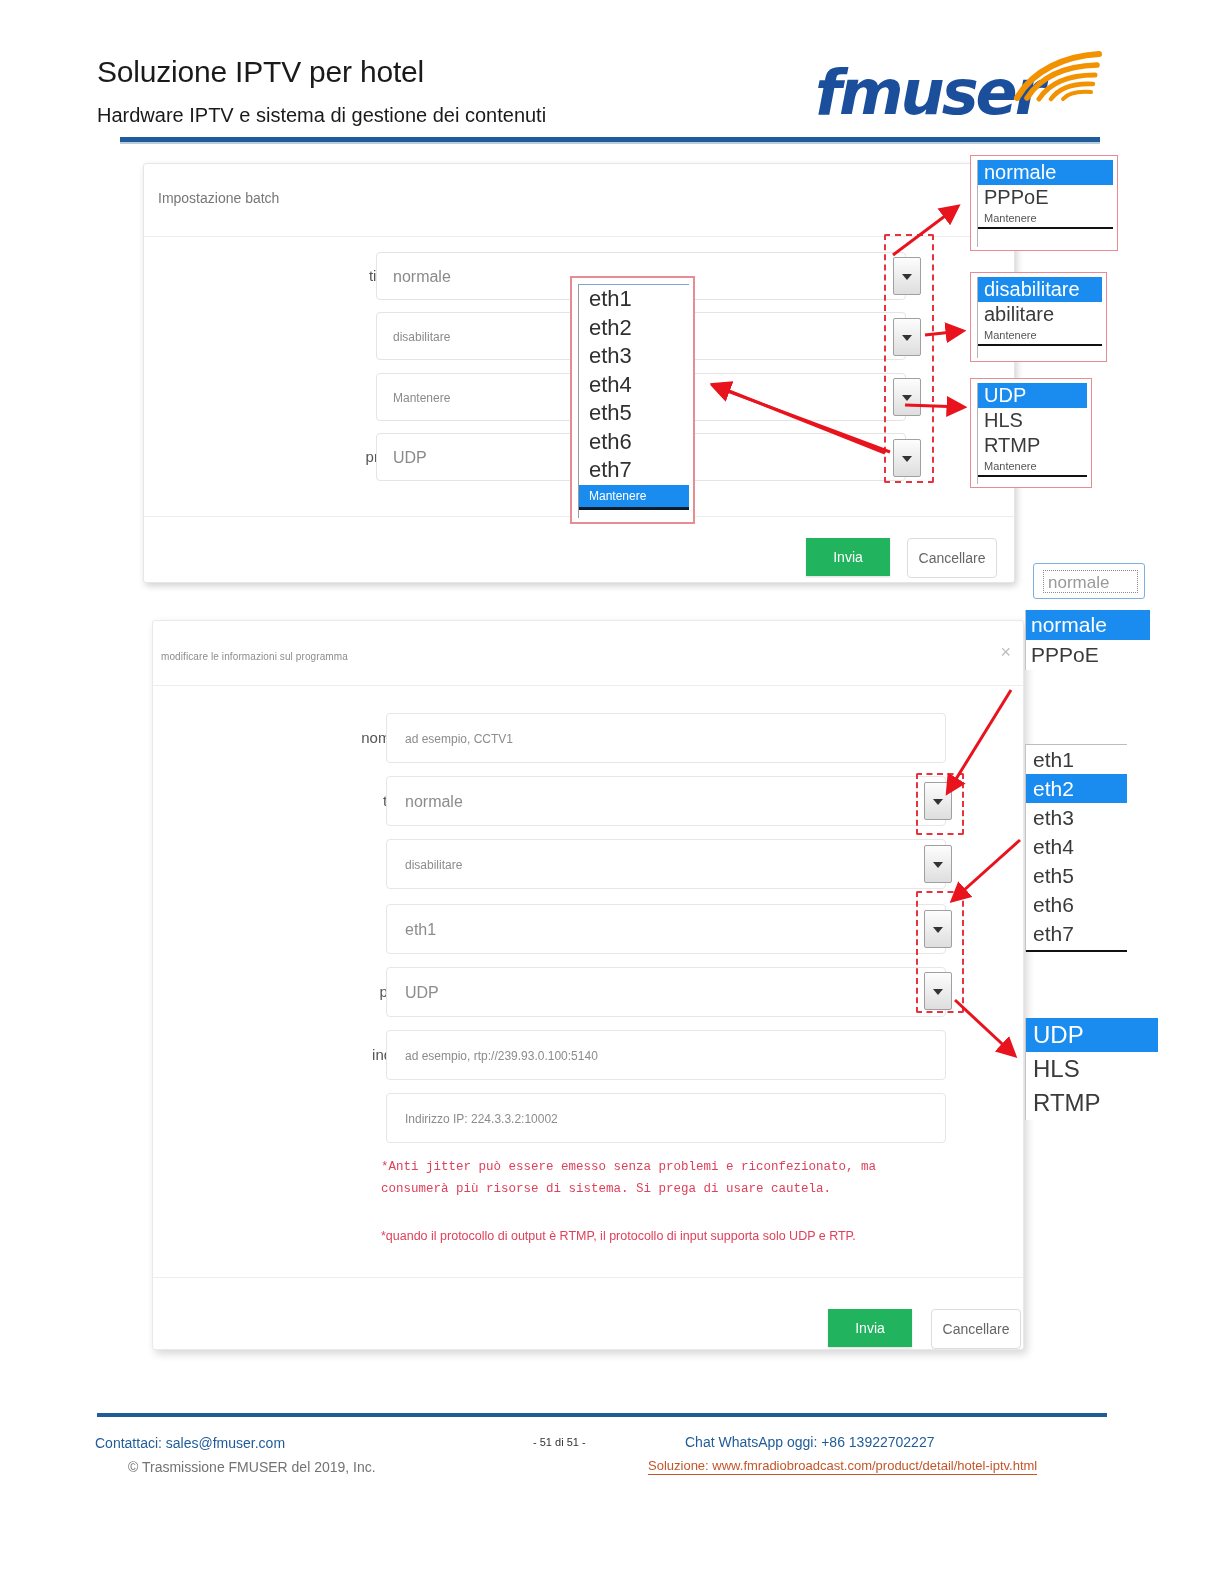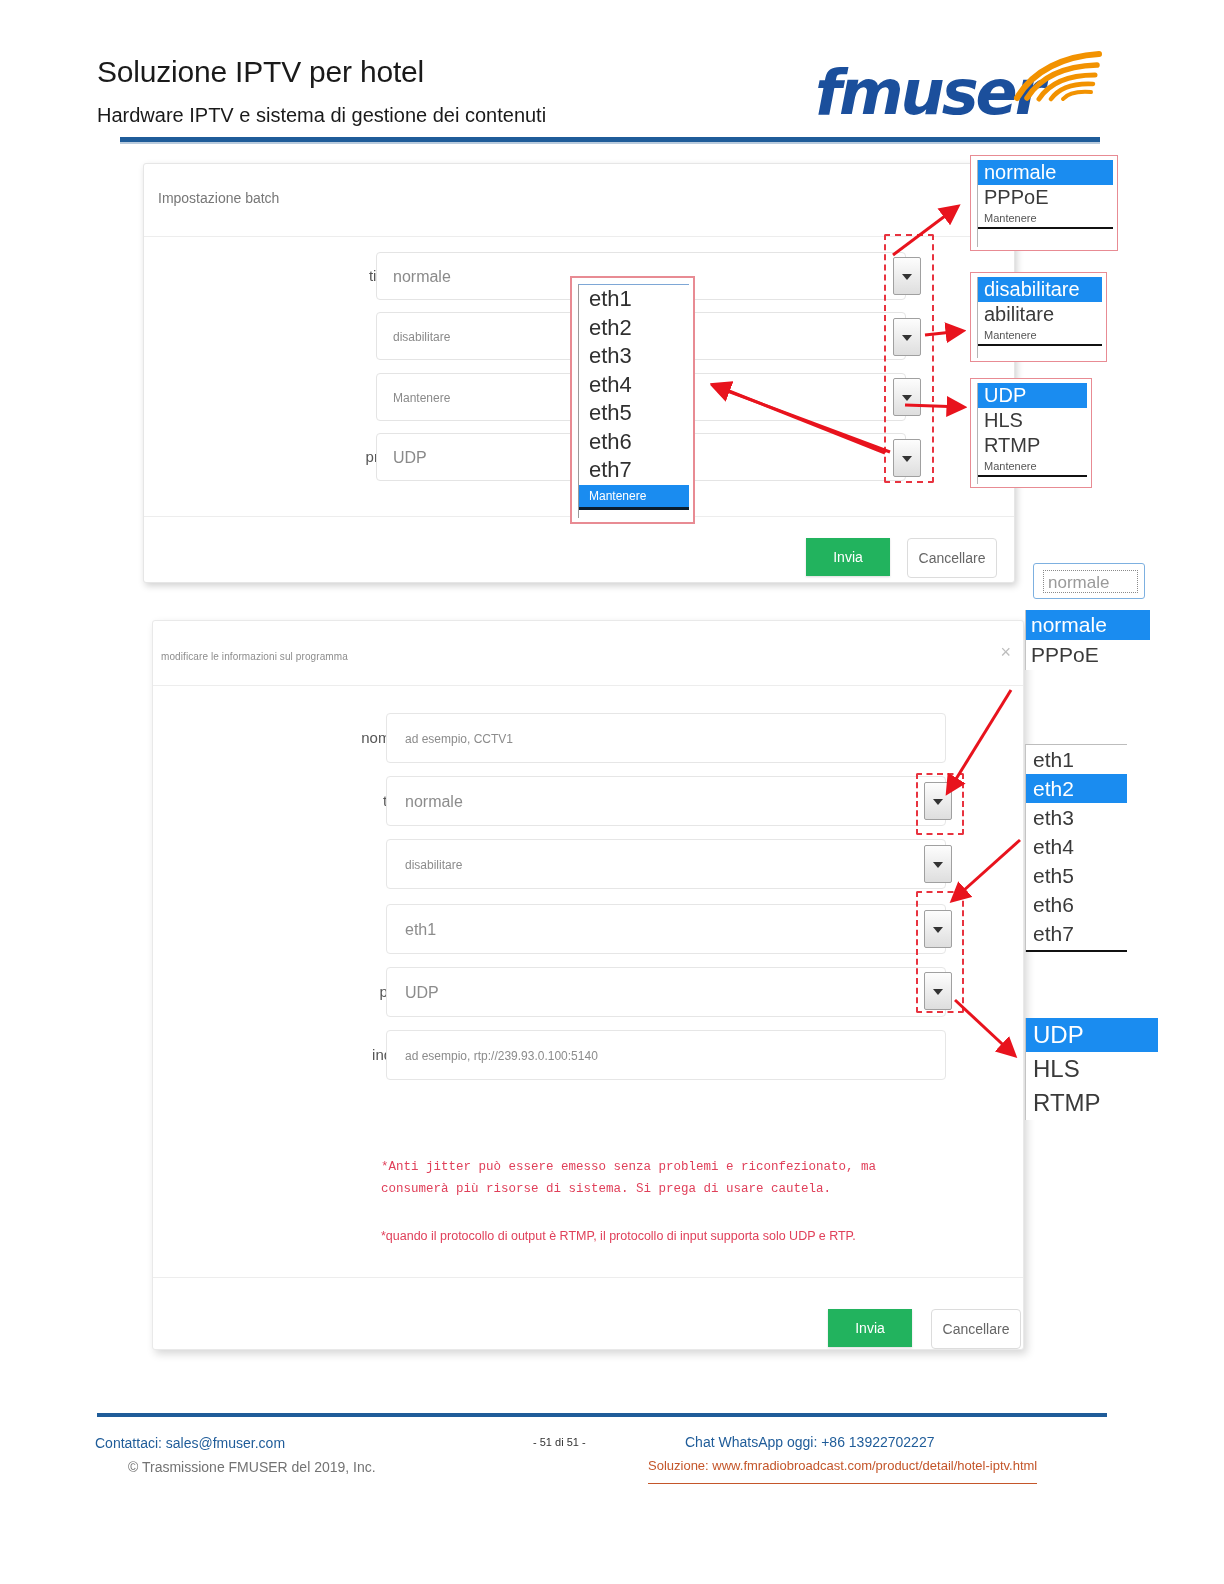--- a/index.html
+++ b/index.html
@@ -335,20 +335,26 @@
     </div>
   </div>
 
   <div class="row2" style="top:409px;">
     <div class="lbl">indirizzo di ingresso:</div>
     <div class="ctl">
       <span class="val v-sm">ad esempio, rtp://239.93.0.100:5140</span>
     </div>
   </div>
 
+  <div class="row2" style="top:472px;">
+    <div class="lbl">indirizzo di uscita:</div>
+    <div class="ctl">
+      <span class="val v-sm">Indirizzo IP: 224.3.3.2:10002</span>
+    </div>
+  </div>
 
   <div class="selbtn" style="left:771px;top:161px;"></div>
   <div class="selbtn" style="left:771px;top:224px;"></div>
   <div class="selbtn" style="left:771px;top:289px;"></div>
   <div class="selbtn" style="left:771px;top:351px;"></div>
 
   <div class="dashbox" style="left:763px;top:152px;width:44px;height:58px;"></div>
   <div class="dashbox" style="left:763px;top:270px;width:44px;height:118px;"></div>
 
   <div id="panel2-footer-divider"></div>
@@ -411,13 +417,13 @@
   <g stroke="#e8131d" stroke-width="3" fill="none" marker-end="url(#ah)">
     <path d="M885,453 L714,385"></path>
   </g>
 </svg>
 
 <div class="abs" id="footer-rule"></div>
 <div class="f-left" style="top:1435px;">Contattaci: sales@fmuser.com</div>
 <div class="f-left" style="top:1459px;color:#737373;margin-left:33px;">© Trasmissione FMUSER del 2019, Inc.</div>
 <div class="f-center" style="top:1436px;">- 51 di 51 -</div>
 <div class="f-right" style="left:685px;top:1434px;color:#1f5c99;">Chat WhatsApp oggi: +86 13922702227</div>
-<div class="f-right" style="left:648px;top:1458px;color:#c4562a;font-size:13px;border-bottom:1px solid #c4562a;padding-bottom:10px;">Soluzione: www.fmradiobroadcast.com/product/detail/hotel-iptv.html</div>
+<div class="f-right" style="left:648px;top:1458px;color:#c4562a;font-size:13px;border-bottom:1px solid #c4562a;padding-bottom:1px;">Soluzione: www.fmradiobroadcast.com/product/detail/hotel-iptv.html</div>
 
 </body></html>

